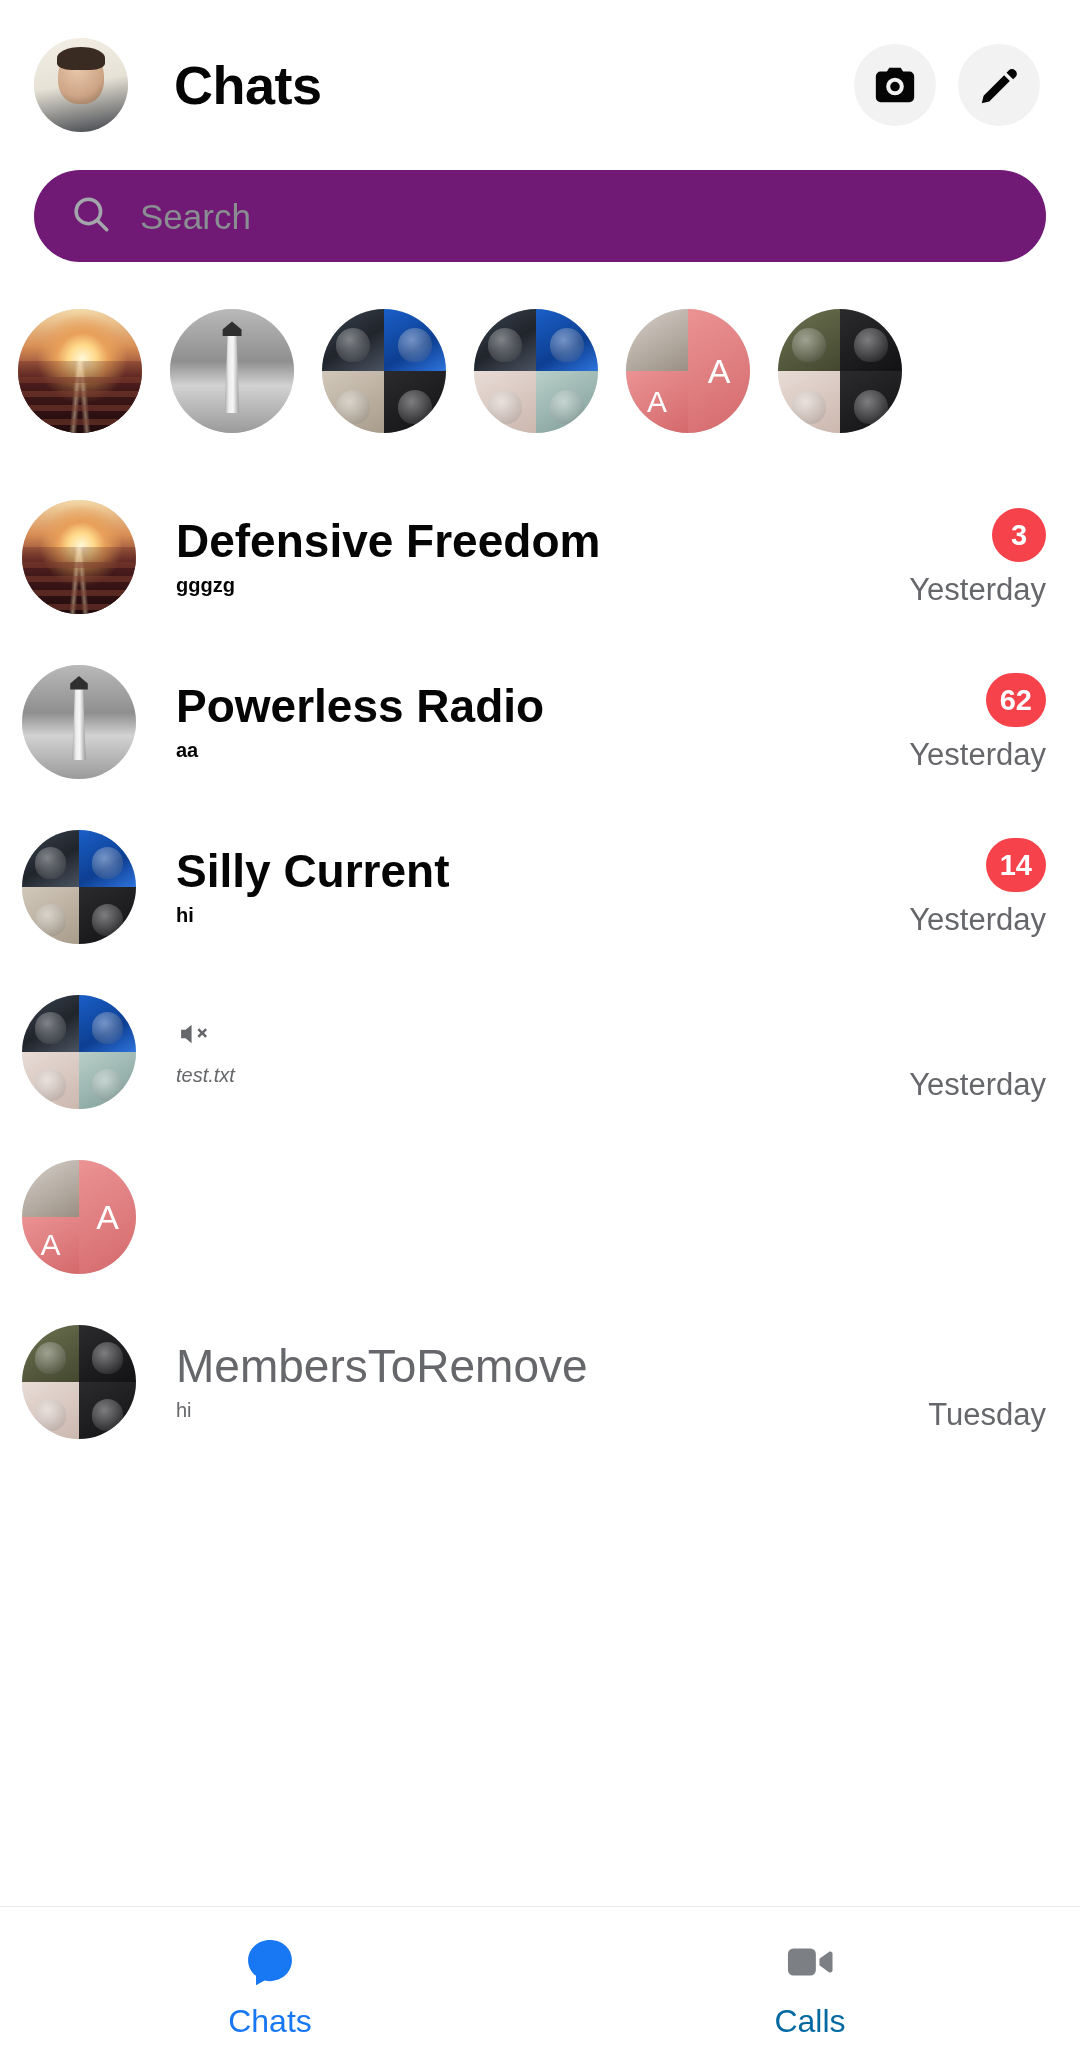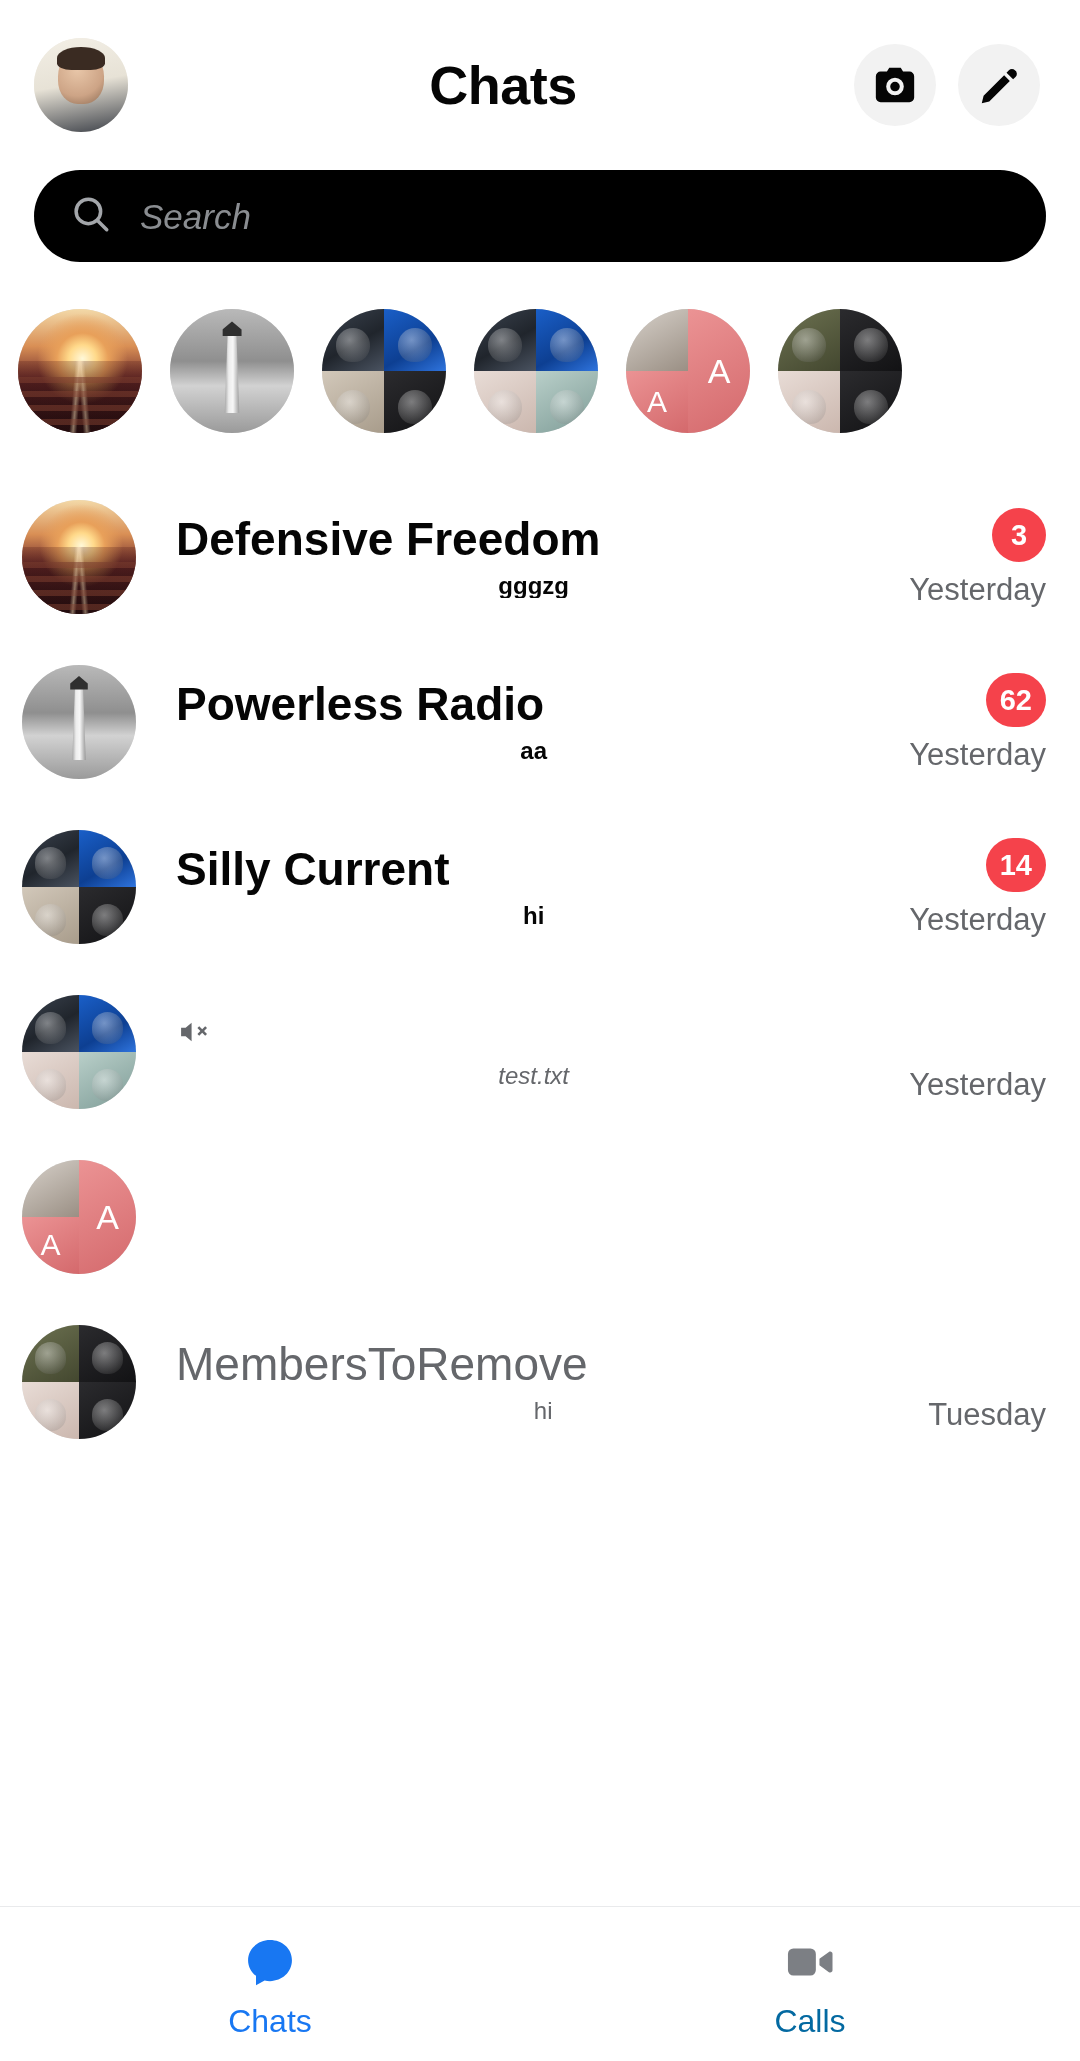--- a/index.html
+++ b/index.html
@@ -12,21 +12,20 @@
     overflow: hidden;
   }
 
   #app {
     position: relative;
     width: 1080px;
     height: 2061px;
     background: #ffffff;
     display: flex;
     flex-direction: column;
-    text-align: center;
   }
 
   
   .header {
     height: 170px;
     flex: 0 0 170px;
     display: flex;
     align-items: center;
     padding: 0 40px 0 34px;
   }
@@ -65,25 +64,24 @@
   .header-btn svg { display: block; }
 
   
   .search-wrap {
     padding: 0 34px;
     flex: 0 0 106px;
   }
   .search-bar {
     height: 92px;
     border-radius: 46px;
-    background: #000000;
+    background: #701a75;
     display: flex;
     align-items: center;
     padding: 0 36px;
-    font-style: italic;
   }
   .search-icon { flex: 0 0 auto; display: block; }
   .search-placeholder {
     font-size: 35px;
     color: #8a8d91;
     margin-left: 28px;
     line-height: 1;
   }
 
   
@@ -140,21 +138,21 @@
     display: flex;
     align-items: center;
     gap: 16px;
   }
   .chat-name {
     font-size: 46px;
     line-height: 1.05;
     white-space: nowrap;
   }
   .chat-snippet {
-    font-size: 24px;
+    font-size: 20px;
     line-height: 1.05;
     white-space: nowrap;
     overflow: hidden;
     text-overflow: ellipsis;
   }
   
   .unread .chat-name   { font-weight: bold; color: #050505; }
   .unread .chat-snippet{ font-weight: bold; color: #050505; }
   .read .chat-name     { font-weight: normal; color: #65676b; }
   .read .chat-snippet  { font-weight: normal; color: #65676b; }

